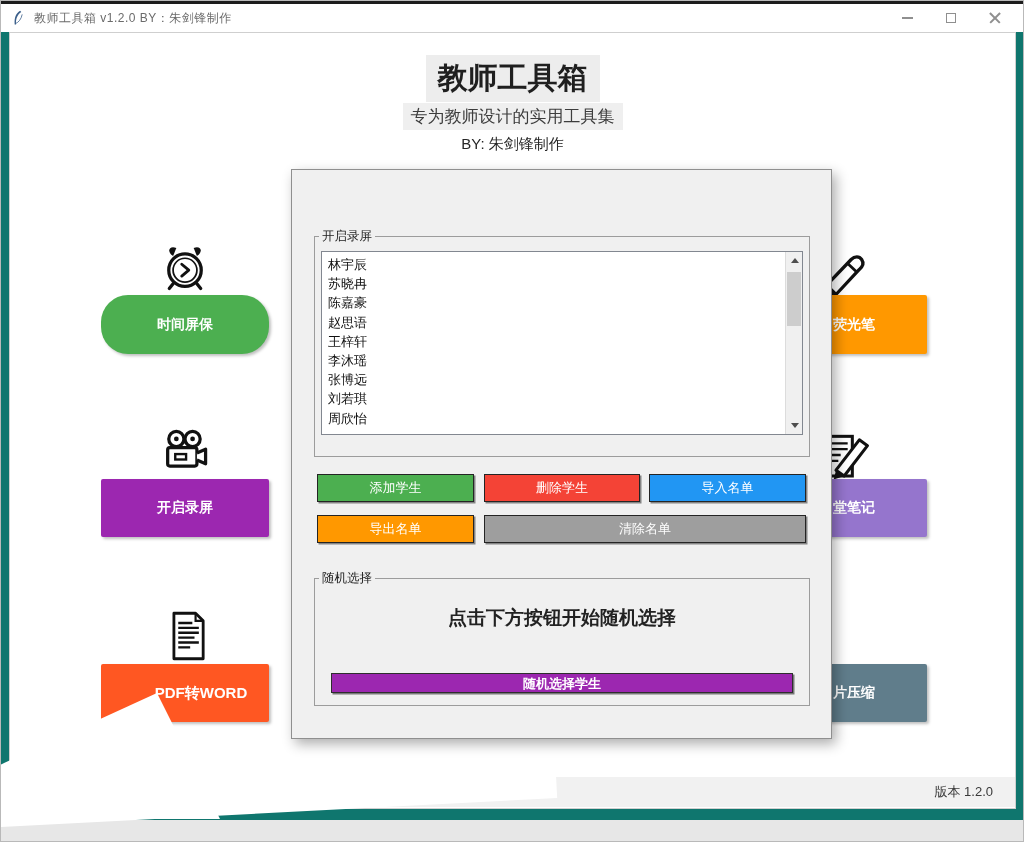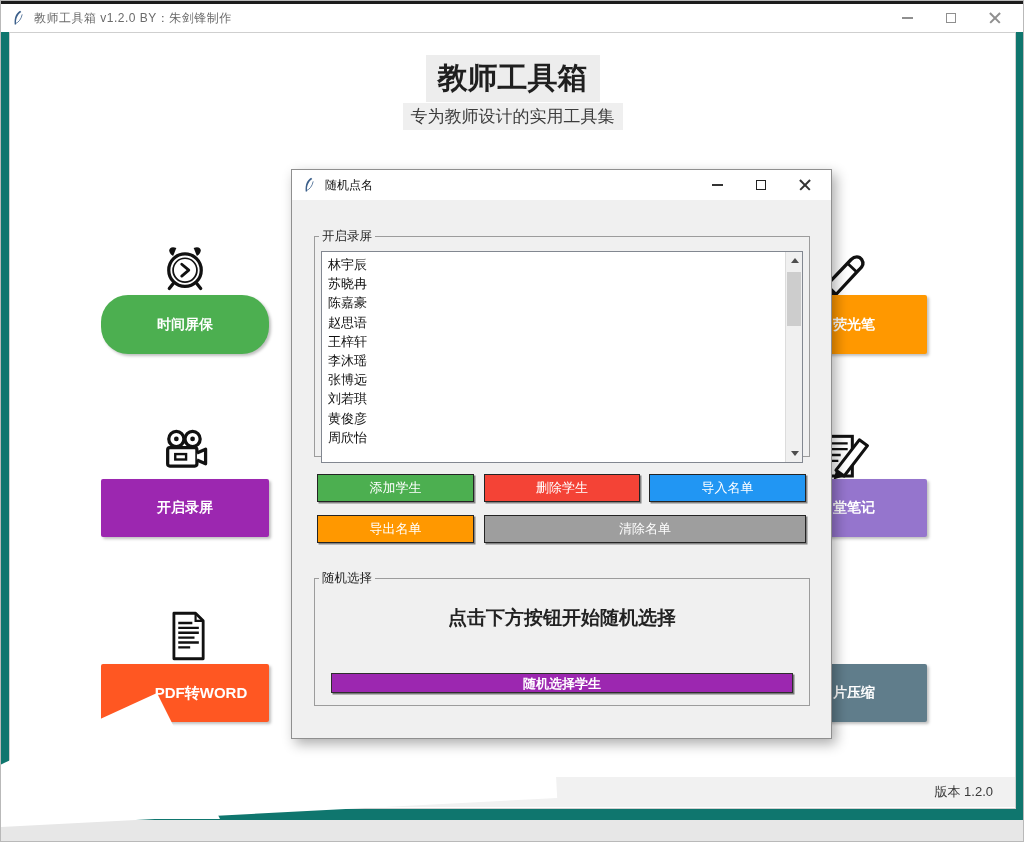--- a/index.html
+++ b/index.html
@@ -55,21 +55,21 @@
   .dlg-titlebar { position:absolute; left:0; top:0; width:100%; height:30px; background:#fff;
                   display:flex; align-items:center; }
   .dlg-title { margin-left:9px; font-size:12px; color:#111; }
   .dlg-controls { position:absolute; right:4px; top:1px; height:28px; display:flex; }
 
   fieldset { position:absolute; border:1px solid #9c9c9c; background:transparent; }
   legend { font-size:12.5px; color:#1c1c1c; padding:0 3px; margin-left:4px; }
   .fs-students { left:22px; top:58px; width:496px; height:229px; }
   .fs-random   { left:22px; top:400px; width:496px; height:136px; }
 
-  .listbox { position:absolute; left:6px; top:6px; right:6px; height:212px; background:#fff;
+  .listbox { position:absolute; left:6px; top:6px; right:6px; height:184px; background:#fff;
              border:1px solid #828790; }
   .lb-names { position:absolute; left:0; top:0; right:17px; bottom:0; padding:3px 6px; overflow:hidden; }
   .lb-names div { font-size:13px; line-height:19.2px; color:#111; white-space:nowrap; }
   .vscroll { position:absolute; right:0; top:0; bottom:0; width:17px; background:#f0f0f0; border-left:1px solid #dcdcdc; }
   .sbtn { position:absolute; left:0; width:17px; height:17px; display:flex; align-items:center; justify-content:center; }
   .sbtn.up { top:0; } .sbtn.down { bottom:0; }
   .arr-up { width:0; height:0; border-left:4px solid transparent; border-right:4px solid transparent; border-bottom:5px solid #4e4e4e; }
   .arr-down { width:0; height:0; border-left:4px solid transparent; border-right:4px solid transparent; border-top:5px solid #4e4e4e; }
   .sthumb { position:absolute; left:1px; top:20px; width:14px; height:54px; background:#cdcdcd; }
 
@@ -111,20 +111,21 @@
     </div>
   </div>
 
   <div class="content">
     <div class="h1">
       <span>教师工具箱</span>
     </div>
     <div class="h2">
       <span>专为教师设计的实用工具集</span>
     </div>
+    <div class="h3">BY: 朱剑锋制作</div>
 
     <div class="tool-icon" style="left:149px; top:209px;">
       <svg viewBox="0 0 48 48">
         <path d="M13 13 C7 9 9 3 16 5.5 L13 13 Z" fill="#111"></path>
         <path d="M35 13 C41 9 39 3 32 5.5 L35 13 Z" fill="#111"></path>
         <circle cx="24" cy="26" r="15" fill="#fff" stroke="#111" stroke-width="3"></circle>
         <circle cx="24" cy="26" r="11" fill="none" stroke="#111" stroke-width="1.6"></circle>
         <path d="M21 20.5 L27.5 26 L21 31.5" fill="none" stroke="#111" stroke-width="2.6" stroke-linecap="round" stroke-linejoin="round"></path>
         <path d="M13 38.5 L9.5 43" stroke="#111" stroke-width="3" stroke-linecap="round"></path>
         <path d="M35 38.5 L38.5 43" stroke="#111" stroke-width="3" stroke-linecap="round"></path>
@@ -178,52 +179,33 @@
     <div class="footer-strip">
       <span>版本 1.2.0</span>
     </div>
   </div>
 
   <div class="swoosh1"></div>
   <div class="swoosh2"></div>
   <div class="bottom-band"></div>
 
   <div class="dialog">
-    <div class="dlg-titlebar">
-      <svg class="feather" viewBox="0 0 16 20">
-        <path d="M10 1 C5 4 2.6 9 3.2 18 L5 18 C4.4 11 6.5 6 11.5 2.5 Z" fill="#3b5f8a"></path>
-        <path d="M4.2 17 C8 15.5 11.5 11.5 12.6 5.5" stroke="#3b5f8a" stroke-width="1" fill="none"></path>
-      </svg>
-      <span class="dlg-title">随机点名</span>
-      <div class="dlg-controls dark">
-        <div class="wc">
-            <span class="wc-min"></span>
-          </div>
-        <div class="wc">
-            <span class="wc-max"></span>
-          </div>
-        <div class="wc">
-            <span class="wc-x"></span>
-          </div>
-      </div>
-    </div>
 
     <fieldset class="fs-students">
       <legend>开启录屏</legend>
       <div class="listbox">
         <div class="lb-names">
           <div>林宇辰</div>
           <div>苏晓冉</div>
           <div>陈嘉豪</div>
           <div>赵思语</div>
           <div>王梓轩</div>
           <div>李沐瑶</div>
           <div>张博远</div>
           <div>刘若琪</div>
-          <div>黄俊彦</div>
           <div>周欣怡</div>
         </div>
         <div class="vscroll">
           <div class="sbtn up">
               <span class="arr-up"></span>
             </div>
           <div class="sthumb"></div>
           <div class="sbtn down">
               <span class="arr-down"></span>
             </div>

